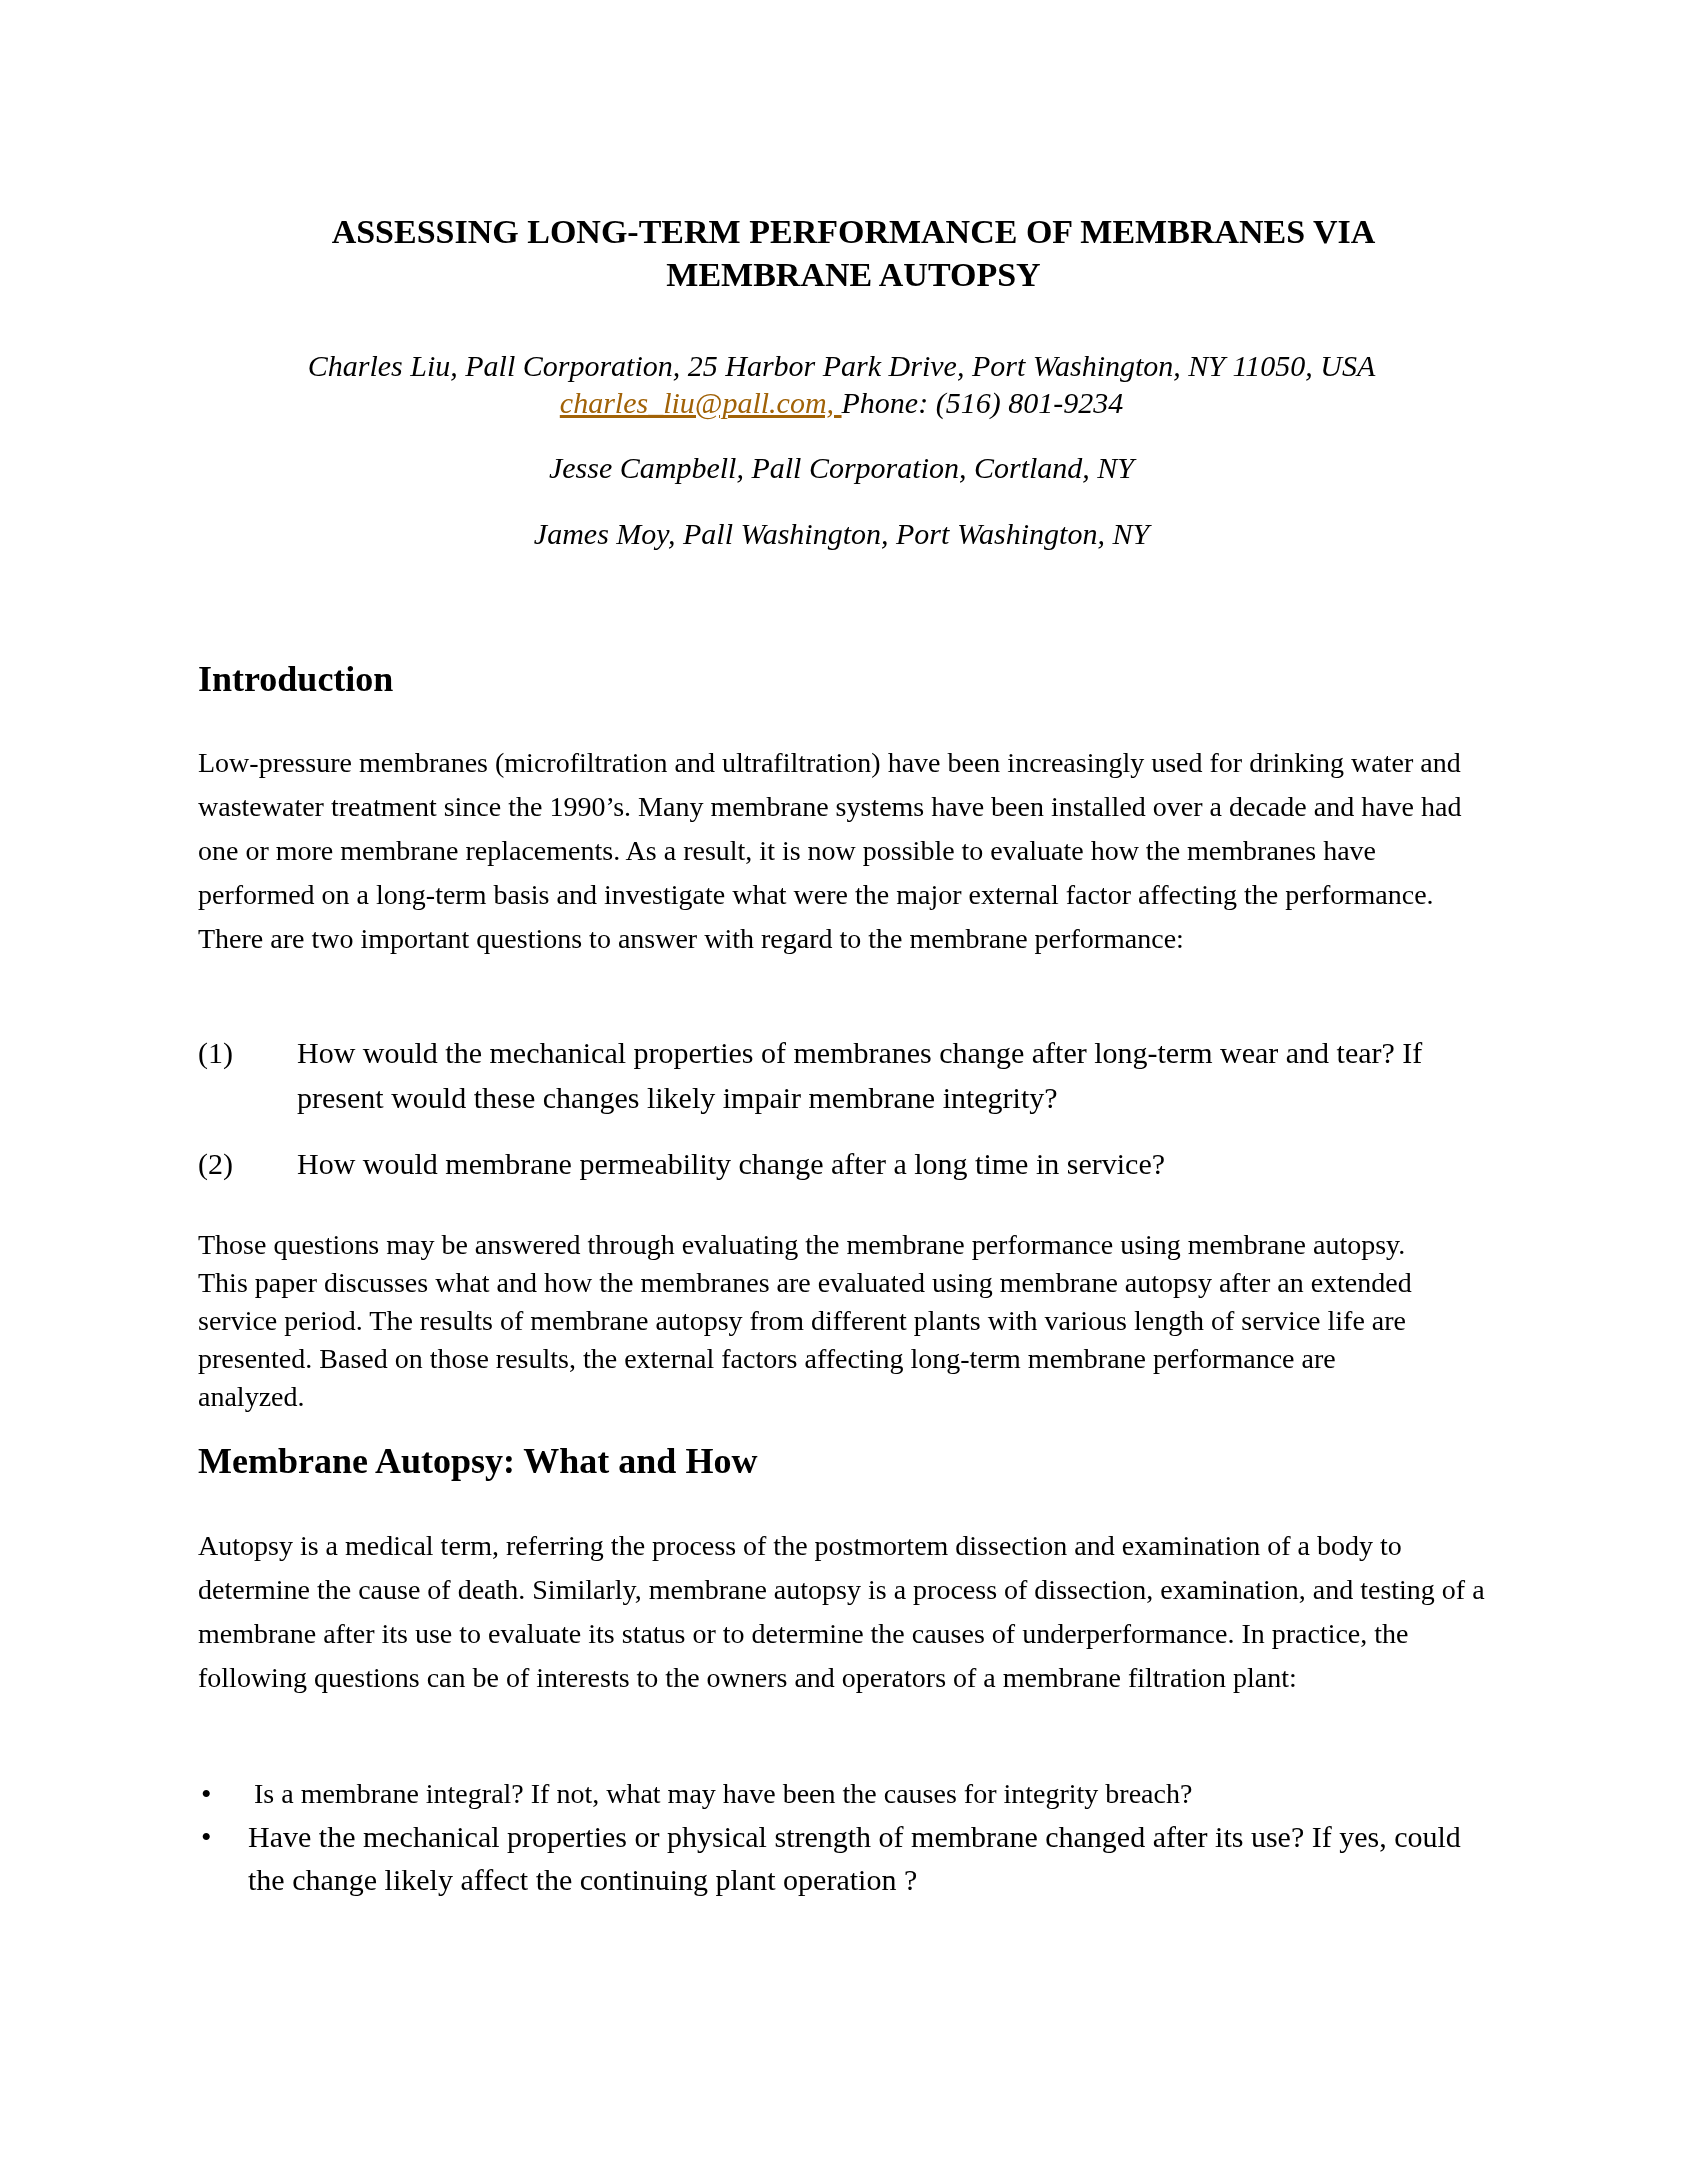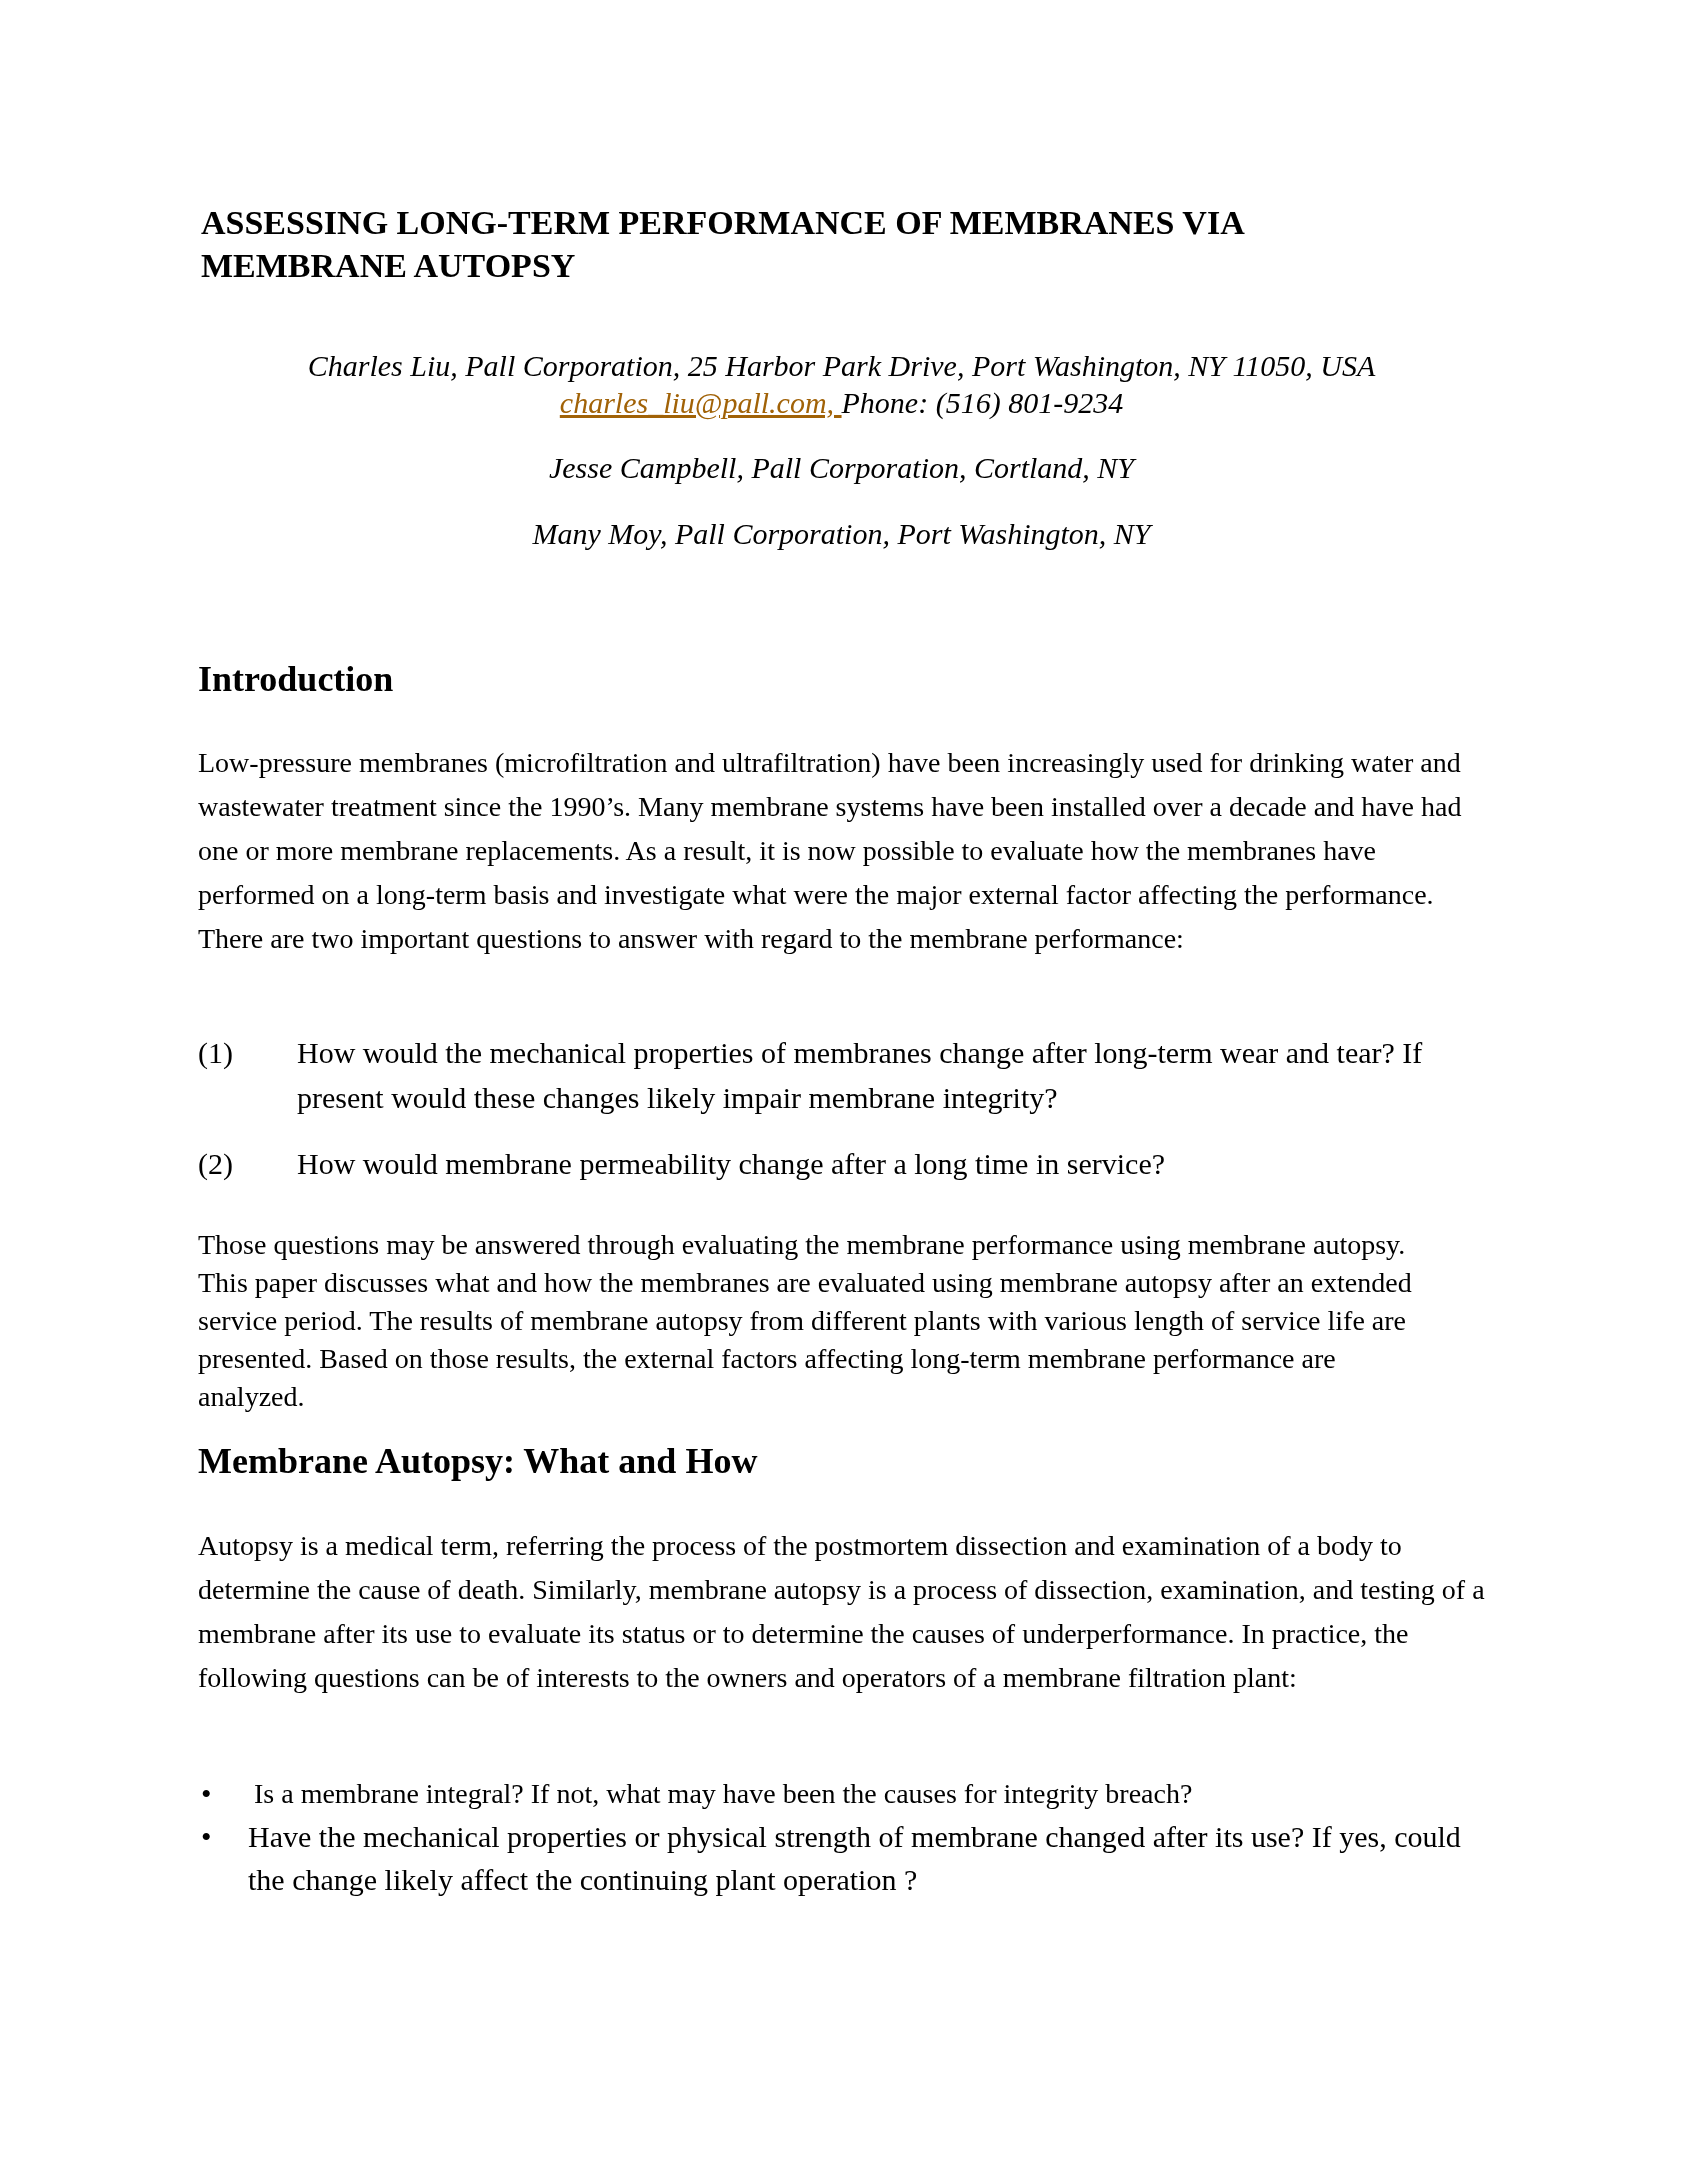--- a/index.html
+++ b/index.html
@@ -4,22 +4,22 @@
 <style>
   html, body { margin: 0; padding: 0; background: #ffffff; }
   body {
     width: 1683px; height: 2178px; position: relative; overflow: hidden;
     font-family: "Liberation Serif", "DejaVu Serif", serif;
     color: #000;
   }
   .page { position: absolute; left: 198px; top: 0; width: 1287px; }
   .title {
     position: absolute; top: 198px; left: 0; width: 1287px;
-    text-align: left; font-weight: bold; font-size: 34px; line-height: 43px;
-    margin: 3px;
+    text-align: center; font-weight: bold; font-size: 34px; line-height: 43px;
+    margin: 12px;
   }
   .author {
     position: absolute; left: 0; width: 1287px; text-align: center;
     font-style: italic; font-size: 30px; line-height: 36px; margin: 0;
   }
   .email { color: #a16207; text-decoration: underline; }
   .heading {
     position: absolute; left: 0; width: 1287px; 
     font-weight: bold; font-size: 36px; margin: 0;
   }
@@ -44,21 +44,21 @@
   <h1 class="title">
     <span>ASSESSING LONG-TERM PERFORMANCE OF MEMBRANES VIA</span><br>
     <span>MEMBRANE AUTOPSY</span>
   </h1>
 
   <p class="author" style="top:348px;">Charles Liu, Pall Corporation, 25 Harbor Park Drive, Port Washington, NY 11050, USA</p>
   <p class="author" style="top:385px;">
     <a class="email">charles_liu@pall.com, </a><span>Phone: </span><span>(516) 801-9234</span>
   </p>
   <p class="author" style="top:450px;">Jesse Campbell, Pall Corporation, Cortland, NY</p>
-  <p class="author" style="top:516px;">Many Moy, Pall Corporation, Port Washington, NY</p>
+  <p class="author" style="top:516px;">James Moy, Pall Washington, Port Washington, NY</p>
 
   <h2 class="heading" style="top:658px;">Introduction</h2>
 
   <p class="para lh44" style="top:741px; width:1277px;">Low-pressure membranes (microfiltration and ultrafiltration)  have been increasingly used for drinking water and wastewater treatment since the 1990’s.  Many membrane systems have been installed over a decade and have had one or more membrane replacements.  As a result, it is now possible to evaluate how the membranes have performed on a long-term basis and investigate what were the major external factor affecting the performance.  There are two important questions to answer with regard to the membrane performance:</p>
 
   <div class="numitem" style="top:1030px;">
     <span class="num">(1)</span>
     <span class="txt">How would the mechanical properties of membranes change after long-term wear and tear?  If present would these changes likely impair membrane integrity?</span>
   </div>
   <div class="numitem" style="top:1141px;">

